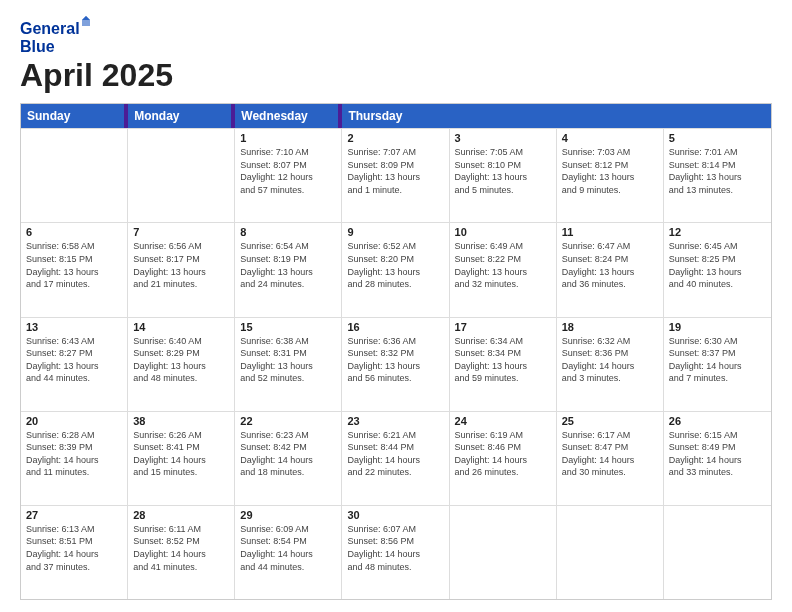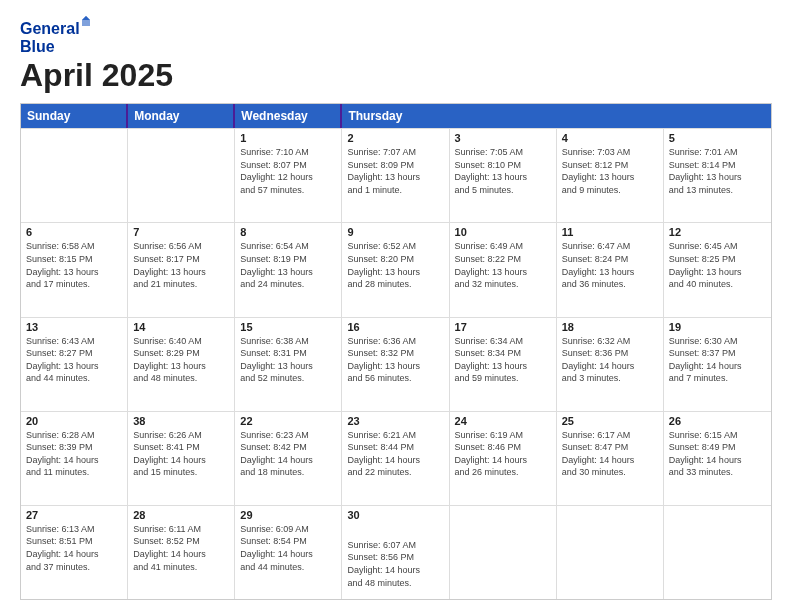--- a/index.html
+++ b/index.html
@@ -52,21 +52,21 @@
       display: grid;
       grid-template-columns: repeat(7, 1fr);
       background: #2962c4;
     }
     .cal-header-cell {
       color: #fff;
       font-size: 12px;
       font-weight: bold;
       padding: 5px 6px;
       text-align: left;
-      border-right: 2px solid #4c1d95;
+      border-right: 4px solid #4c1d95;
     }
     .cal-header-cell:last-child { border-right: none; }
     .cal-body {
       flex: 1;
       display: flex;
       flex-direction: column;
     }
     .cal-row {
       display: grid;
       grid-template-columns: repeat(7, 1fr);
@@ -331,21 +331,21 @@
           </div>
           <div class="cal-cell">
             <div class="day-num">29</div>
             <div class="day-info" style="white-space: pre-line;">Sunrise: 6:09 AM
 Sunset: 8:54 PM
 Daylight: 14 hours
 and 44 minutes.</div>
           </div>
           <div class="cal-cell">
             <div class="day-num">30</div>
-            <div class="day-info" style="white-space: pre-line; margin-top: 16px;">Sunrise: 6:07 AM
+            <div class="day-info" style="white-space: pre-line;">Sunrise: 6:07 AM
 Sunset: 8:56 PM
 Daylight: 14 hours
 and 48 minutes.</div>
           </div>
           <div class="cal-cell empty"></div>
           <div class="cal-cell empty"></div>
           <div class="cal-cell empty"></div>
         </div>
       </div>
   </div>

